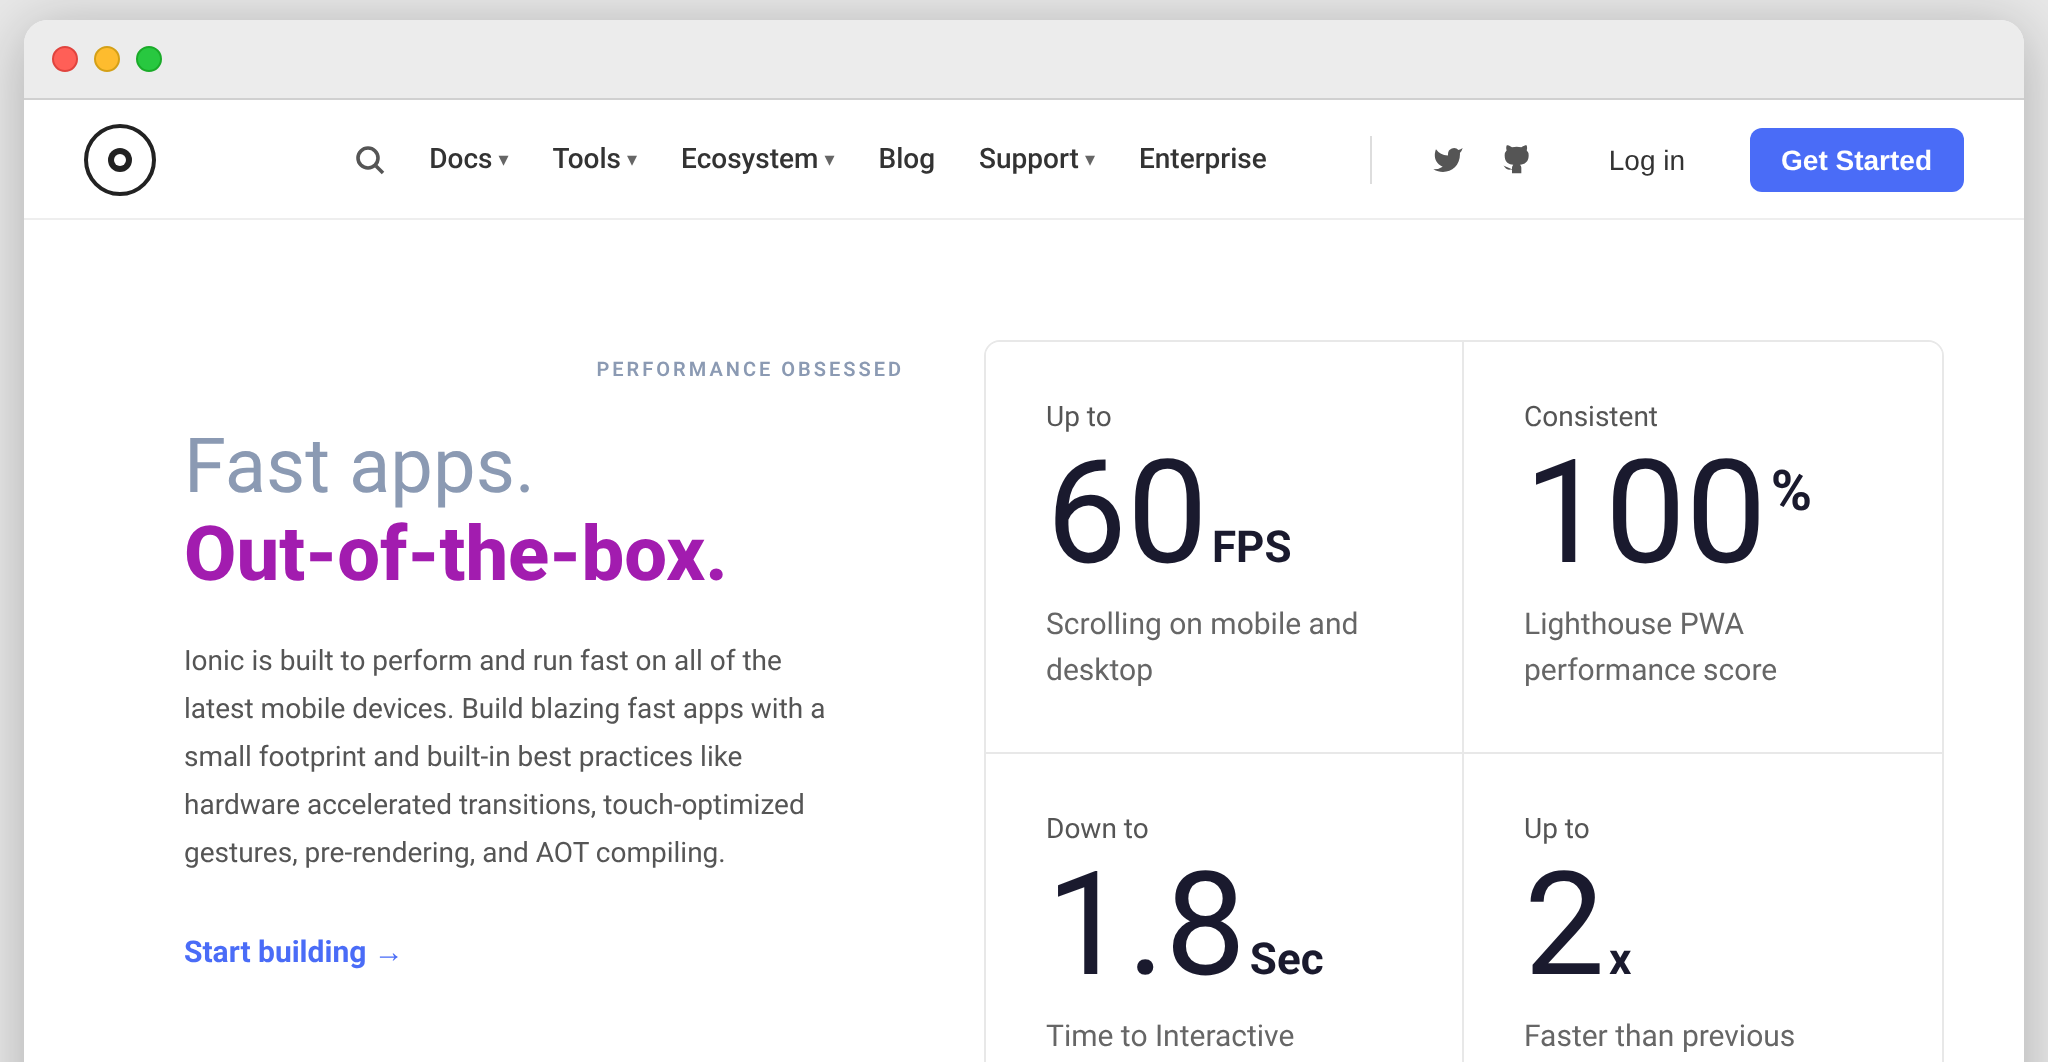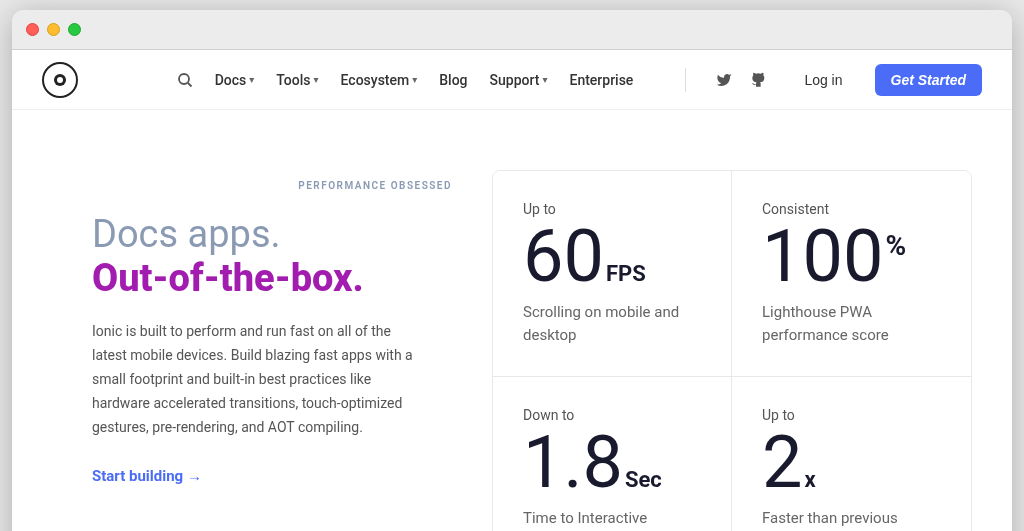--- a/index.html
+++ b/index.html
@@ -141,21 +141,20 @@
 
     .nav-cta {
       background: #4a6cf7;
       color: #fff;
       border: none;
       border-radius: 6px;
       padding: 8px 16px;
       font-size: 14px;
       font-weight: 600;
       cursor: pointer;
-      font-style: italic;
     }
 
     
     .main-content {
       background: #fff;
       padding: 60px 40px 60px 80px;
       display: flex;
       gap: 40px;
       min-height: 430px;
     }
@@ -354,21 +353,21 @@
     </div>
 
     <button class="nav-login">Log in</button>
     <button class="nav-cta">Get Started</button>
   </nav>
 
   <div class="main-content">
 
     <div class="hero-section">
       <div class="hero-tagline">Performance Obsessed</div>
-      <div class="hero-title-light">Docs apps.</div>
+      <div class="hero-title-light">Fast apps.</div>
       <div class="hero-title-bold">Out-of-the-box.</div>
       <p class="hero-description">Ionic is built to perform and run fast on all of the latest mobile devices. Build blazing fast apps with a small footprint and built-in best practices like hardware accelerated transitions, touch-optimized gestures, pre-rendering, and AOT compiling.</p>
       <a class="hero-cta">Start building →</a>
     </div>
 
     <div class="stats-grid">
 
       <div class="stat-card">
         <div class="stat-label-small">Up to</div>
         <div class="stat-number">

